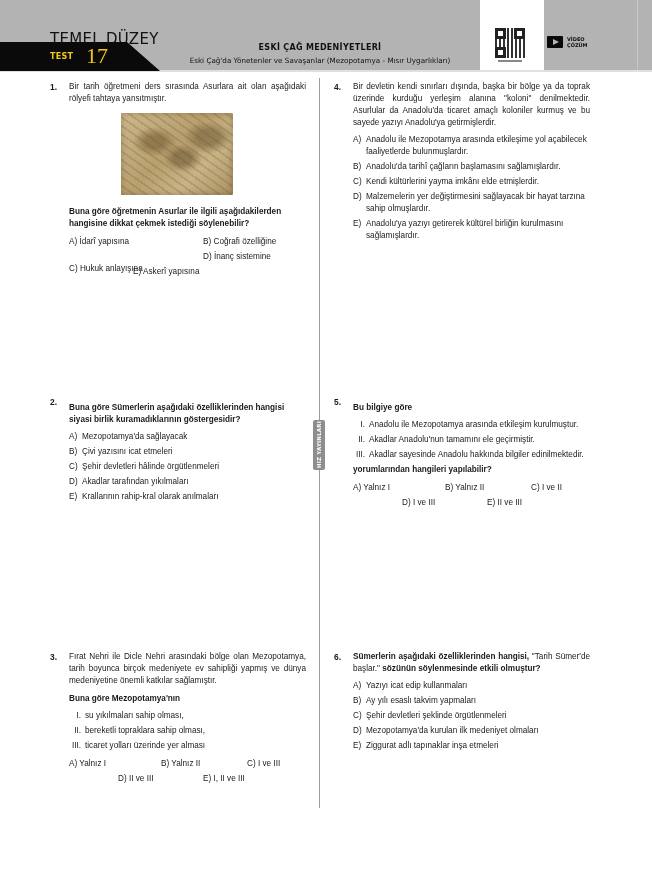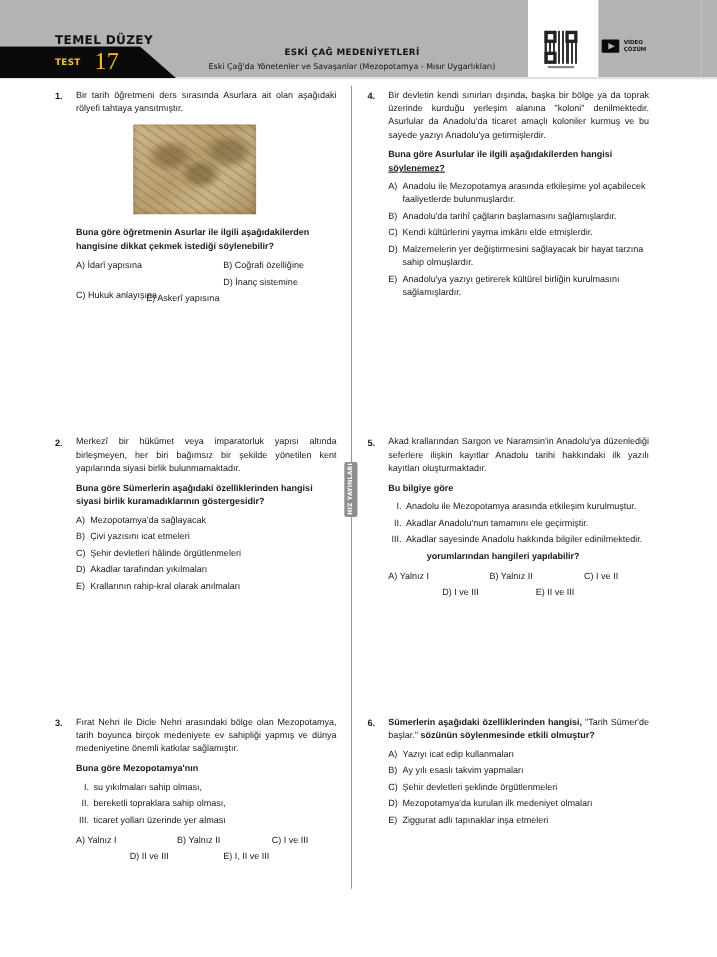--- a/index.html
+++ b/index.html
@@ -2,21 +2,21 @@
 <html><head>
 <meta charset="utf-8">
 <style>
   * { box-sizing: border-box; margin: 0; padding: 0; }
   html, body { width: 652px; height: 870px; background: #ffffff; overflow: hidden; }
   body { position: relative; font-family: "Liberation Sans", sans-serif; color: #1a1a1a; }
 
   
   .header { position: absolute; left: 0; top: 0; width: 652px; height: 70px; background: #b3b3b3; }
   .header-bottom-line { position: absolute; left: 0; top: 70px; width: 652px; height: 2px; background: #e0e0e0; }
-  .level-label { position: absolute; left: 50px; top: 30px; font-family: "DejaVu Sans", sans-serif; font-weight: bold; font-size: 11px; letter-spacing: 0.3px; color: #111; }
+  .level-label { position: absolute; left: 50px; top: 30px; font-family: "DejaVu Sans", sans-serif; font-weight: normal; font-size: 15px; letter-spacing: 0.3px; color: #111; }
   .test-band { position: absolute; left: 0; top: 42px; width: 160px; height: 29px; background: #0a0a0a;
                clip-path: polygon(0 0, 127px 0, 160px 29px, 0 29px); }
   .test-word { position: absolute; left: 50px; top: 52px; font-family: "DejaVu Sans", sans-serif; font-weight: bold; font-size: 8px; color: #f5c518; letter-spacing: 0.3px; }
   .test-num { position: absolute; left: 86px; top: 44px; font-family: "Liberation Serif", serif; font-size: 22px; color: #f5c518; line-height: 24px; }
   .unit-title { position: absolute; left: 170px; width: 300px; top: 43px; text-align: center; font-family: "DejaVu Sans", sans-serif; font-weight: bold; font-size: 8px; color: #111; letter-spacing: 0.3px; }
   .unit-subtitle { position: absolute; left: 160px; width: 320px; top: 56px; text-align: center; font-family: "DejaVu Sans", sans-serif; font-size: 7.2px; color: #111; }
   .qr-box { position: absolute; left: 480px; top: 0; width: 64px; height: 70px; background: #ffffff; }
   .qr { position: absolute; left: 495px; top: 28px; width: 30px; height: 30px;
         background:
           linear-gradient(#fff,#fff) 3px 3px/5px 5px no-repeat,
@@ -106,21 +106,20 @@
       <span style="left:0;top:27px"><b style="font-weight:normal">C)</b> <span style="position:static">Hukuk anlayışına</span></span>
       <span style="left:134px;top:15px"><b style="font-weight:normal">D)</b> <span style="position:static">İnanç sistemine</span></span>
       <span style="left:64px;top:30px"><b style="font-weight:normal">E)</b> <span style="position:static">Askerî yapısına</span></span>
     </div>
   </div>
 </div>
 
 <div class="q" style="left:50px; top:396px; width:256px;">
   <span class="q-num">2.</span>
   <div class="q-body">
-    <div class="stem">Merkezî bir hükûmet veya imparatorluk yapısı altında birleşmeyen, her biri bağımsız bir şekilde yönetilen kent yapılarında siyasi birlik bulunmamaktadır.</div>
     <div class="prompt">Buna göre Sümerlerin aşağıdaki özelliklerinden hangisi siyasi birlik kuramadıklarının göstergesidir?</div>
     <div class="opts">
       <div class="opt">
           <span class="opt-letter">A)</span>
           <span class="opt-text">Mezopotamya'da sağlayacak</span>
         </div>
       <div class="opt">
           <span class="opt-letter">B)</span>
           <span class="opt-text">Çivi yazısını icat etmeleri</span>
         </div>
@@ -166,21 +165,20 @@
       <span style="left:49px;top:15px"><span style="position:static">D)</span> <span style="position:static">II ve III</span></span>
       <span style="left:134px;top:15px"><span style="position:static">E)</span> <span style="position:static">I, II ve III</span></span>
     </div>
   </div>
 </div>
 
 <div class="q" style="left:334px; top:81px; width:256px;">
   <span class="q-num">4.</span>
   <div class="q-body">
     <div class="stem">Bir devletin kendi sınırları dışında, başka bir bölge ya da toprak üzerinde kurduğu yerleşim alanına "koloni" denilmektedir. Asurlular da Anadolu'da ticaret amaçlı koloniler kurmuş ve bu sayede yazıyı Anadolu'ya getirmişlerdir.</div>
-    <div class="prompt"><span>Buna göre Asurlular ile ilgili aşağıdakilerden hangisi </span><u>söylenemez?</u></div>
     <div class="opts">
       <div class="opt">
           <span class="opt-letter">A)</span>
           <span class="opt-text">Anadolu ile Mezopotamya arasında etkileşime yol açabilecek faaliyetlerde bulunmuşlardır.</span>
         </div>
       <div class="opt">
           <span class="opt-letter">B)</span>
           <span class="opt-text">Anadolu'da tarihî çağların başlamasını sağlamışlardır.</span>
         </div>
       <div class="opt">
@@ -195,37 +193,36 @@
           <span class="opt-letter">E)</span>
           <span class="opt-text">Anadolu'ya yazıyı getirerek kültürel birliğin kurulmasını sağlamışlardır.</span>
         </div>
     </div>
   </div>
 </div>
 
 <div class="q" style="left:334px; top:396px; width:256px;">
   <span class="q-num">5.</span>
   <div class="q-body">
-    <div class="stem">Akad krallarından Sargon ve Naramsin'in Anadolu'ya düzenlediği seferlere ilişkin kayıtlar Anadolu tarihi hakkındaki ilk yazılı kayıtları oluşturmaktadır.</div>
     <div class="prompt">Bu bilgiye göre</div>
     <div class="roman">
       <div class="opt">
           <span class="opt-letter">I.</span>
           <span class="opt-text">Anadolu ile Mezopotamya arasında etkileşim kurulmuştur.</span>
         </div>
       <div class="opt">
           <span class="opt-letter">II.</span>
           <span class="opt-text">Akadlar Anadolu'nun tamamını ele geçirmiştir.</span>
         </div>
       <div class="opt">
           <span class="opt-letter">III.</span>
           <span class="opt-text">Akadlar sayesinde Anadolu hakkında bilgiler edinilmektedir.</span>
         </div>
     </div>
-    <div class="prompt" style="margin-top:1px;margin-left:35px;">yorumlarından hangileri yapılabilir?</div>
+    <div class="prompt" style="margin-top:1px;">yorumlarından hangileri yapılabilir?</div>
     <div class="grid-opts">
       <span style="left:0;top:0"><span style="position:static">A)</span> <span style="position:static">Yalnız I</span></span>
       <span style="left:92px;top:0"><span style="position:static">B)</span> <span style="position:static">Yalnız II</span></span>
       <span style="left:178px;top:0"><span style="position:static">C)</span> <span style="position:static">I ve II</span></span>
       <span style="left:49px;top:15px"><span style="position:static">D)</span> <span style="position:static">I ve III</span></span>
       <span style="left:134px;top:15px"><span style="position:static">E)</span> <span style="position:static">II ve III</span></span>
     </div>
   </div>
 </div>
 

